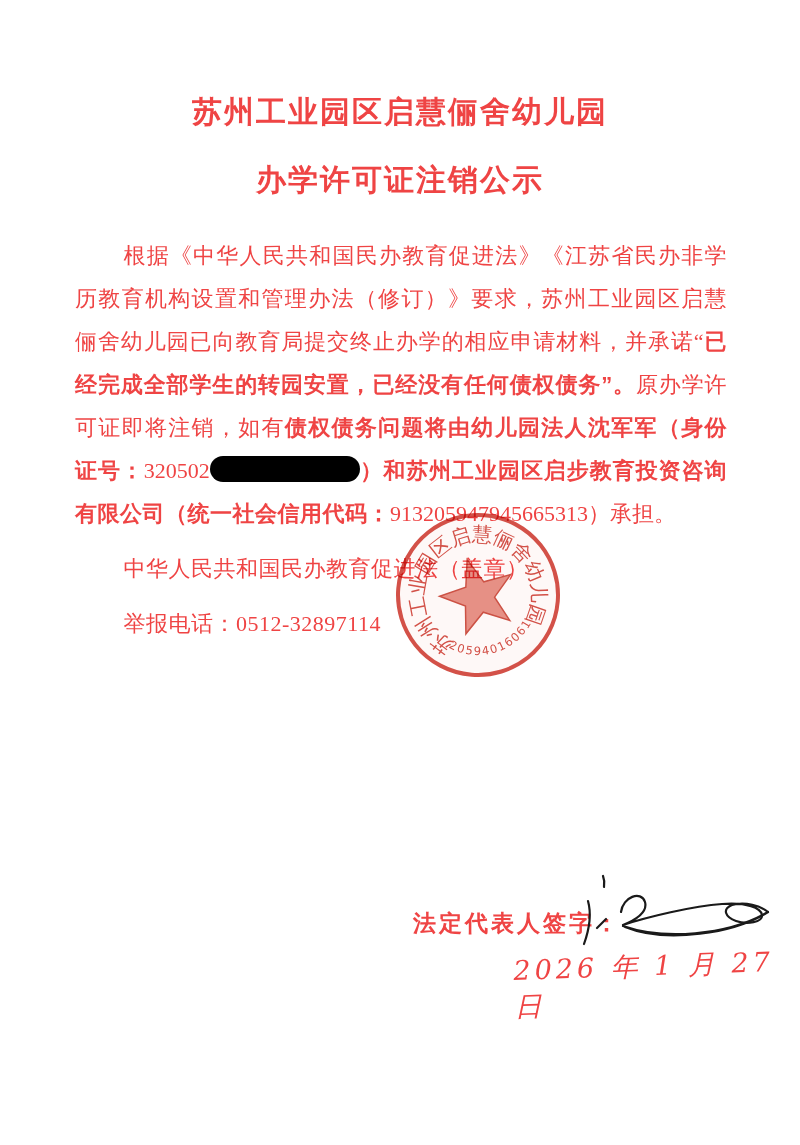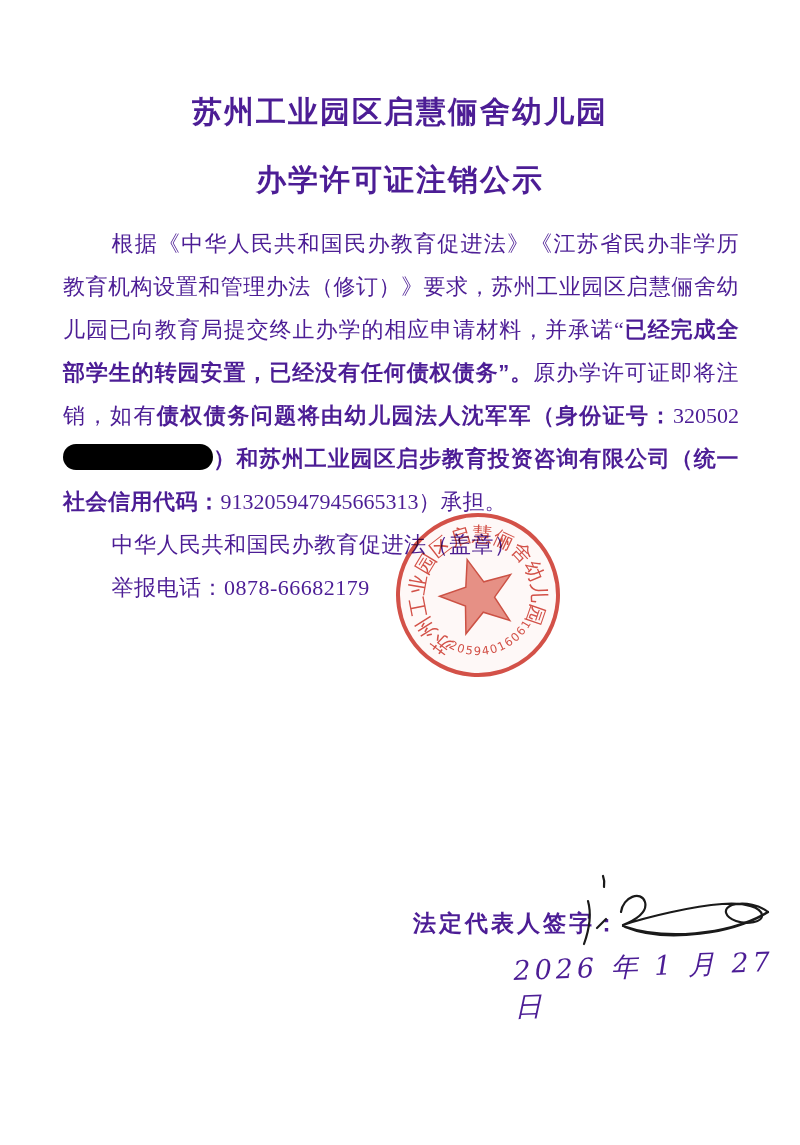--- a/index.html
+++ b/index.html
@@ -1,20 +1,20 @@
 <!DOCTYPE html>
 <html><head>
 <meta charset="utf-8">
 <style>
   html,body { margin:0; padding:0; background:#ffffff; }
   .page {
     position:relative;
     width:800px; height:1145px;
     background:#ffffff;
-    color:#4c1d95;
+    color:#ef4444;
     font-family:"Liberation Serif","DejaVu Serif",serif;
     overflow:hidden;
   }
   .doc-title {
     position:absolute; left:0; top:94px; width:100%;
     text-align:center;
     font-family:"Liberation Sans","DejaVu Sans",sans-serif;
     font-weight:bold; font-size:30px; line-height:36px;
     letter-spacing:2px;
   }
@@ -24,21 +24,21 @@
     font-family:"Liberation Sans","DejaVu Sans",sans-serif;
     font-weight:bold; font-size:30px; line-height:36px;
     letter-spacing:2px;
   }
   .body-text {
     position:absolute; left:63px; top:222px; width:676px;
     font-size:22px; line-height:43px;
     text-align:justify;
     letter-spacing:0.5px;
   }
-  .body-text p { margin:0; text-indent:2.2em; }
+  .body-text p { margin:12px; text-indent:2.2em; }
   .rb {
     font-family:"Liberation Sans","DejaVu Sans",sans-serif;
     font-weight:bold;
   }
   .num { letter-spacing:0; }
   .redact {
     display:inline-block;
     width:150px; height:26px;
     background:#000;
     border-radius:13px;
@@ -71,21 +71,21 @@
 <body>
 
 <div class="page">
 
   <div class="doc-title">苏州工业园区启慧俪舍幼儿园</div>
   <div class="doc-subtitle">办学许可证注销公示</div>
 
   <div class="body-text">
     <p><span>根据《中华人民共和国民办教育促进法》《江苏省民办非学历教育机构设置和管理办法（修订）》要求，苏州工业园区启慧俪舍幼儿园已向教育局提交终止办学的相应申请材料，并承诺“</span><span class="rb">已经完成全部学生的转园安置，已经没有任何债权债务”。</span><span>原办学许可证即将注销，如有</span><span class="rb">债权债务问题将由幼儿园法人沈军军（身份证号：</span><span class="num">320502</span><span class="redact"></span><span class="rb">）和苏州工业园区启步教育投资咨询有限公司（统一社会信用代码：</span><span class="num">913205947945665313）承担。</span></p>
     <p>中华人民共和国民办教育促进法（盖章）</p>
-    <p>举报电话：0878-66682179</p>
+    <p>举报电话：0512-32897114</p>
   </div>
 
   <svg class="seal" viewBox="0 0 168 168">
     <g transform="rotate(-17 84 84)">
       <circle cx="84" cy="84" r="80" fill="rgba(220,70,56,0.04)" stroke="#cf4238" stroke-width="4"></circle>
       <polygon points="84,47 93.4,73.1 121.1,74 99.2,90.9 106.9,117.6 84,102 61.1,117.6 68.8,90.9 46.9,74 74.6,73.1" fill="#df6a5c" fill-opacity="0.8" stroke="#c84335" stroke-width="1.5"></polygon>
       <g fill="#cf4238" font-family="Liberation Sans, DejaVu Sans, sans-serif" font-size="20" text-anchor="middle">
         <g transform="rotate(-126 84 84)">
             <text x="84" y="30">苏</text>
           </g>

